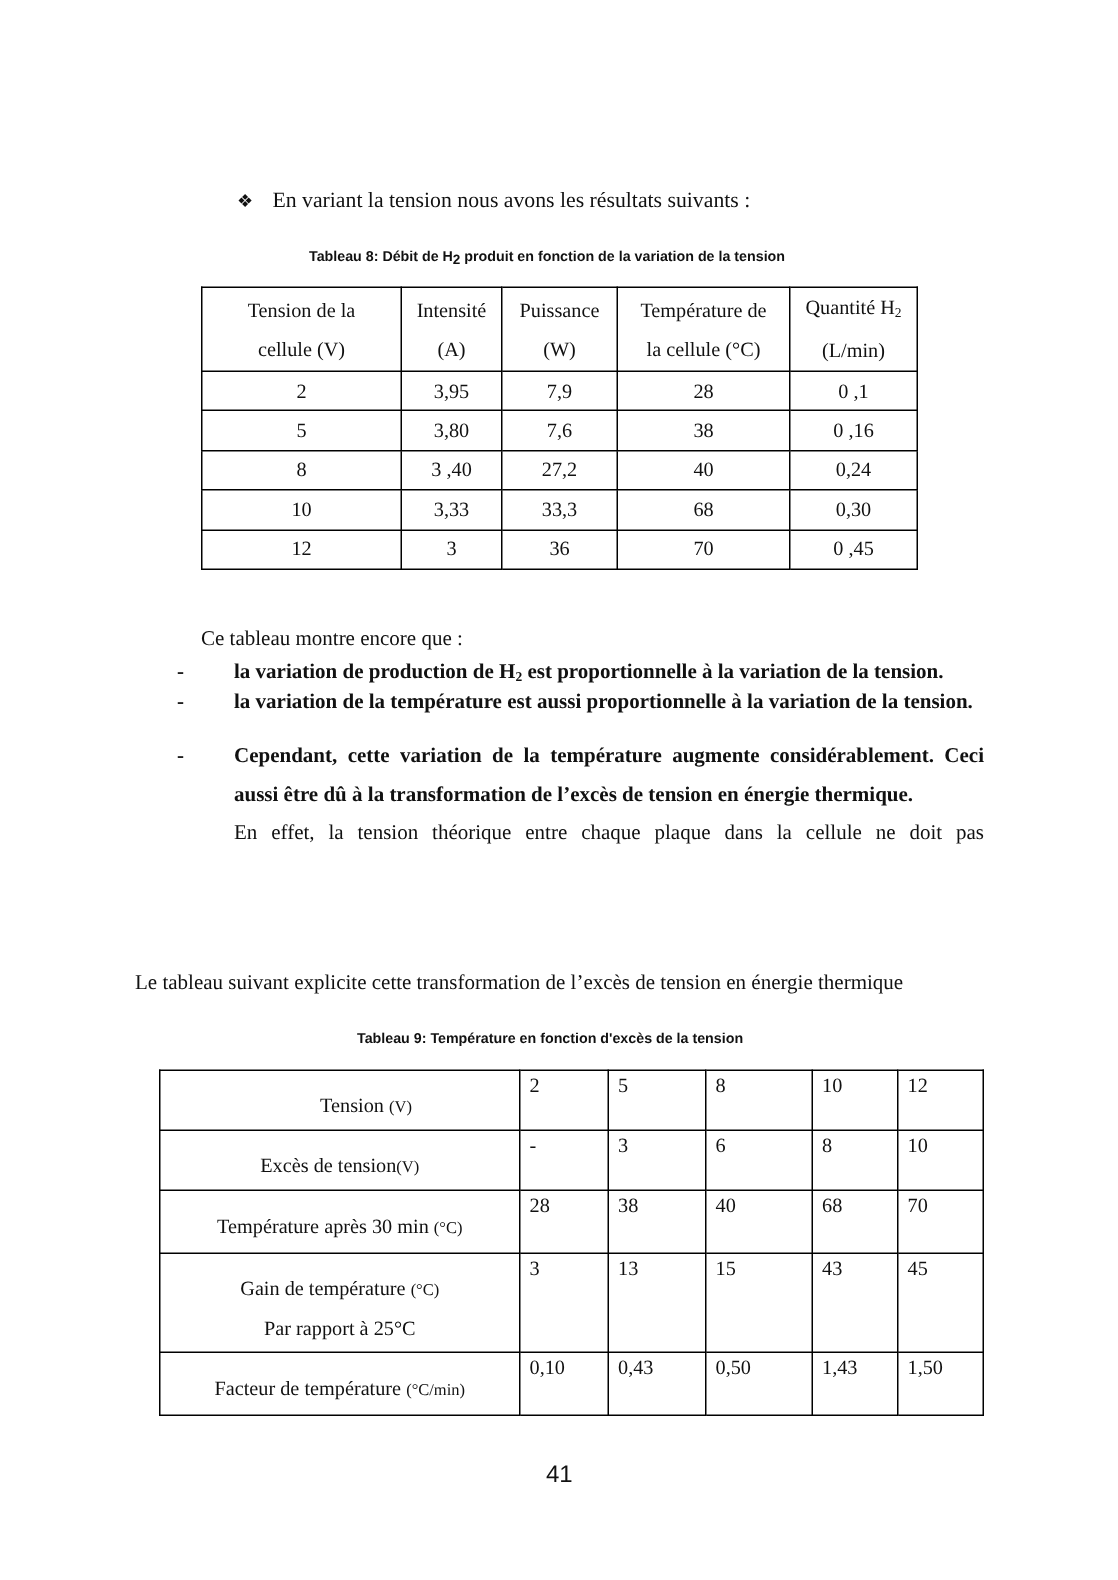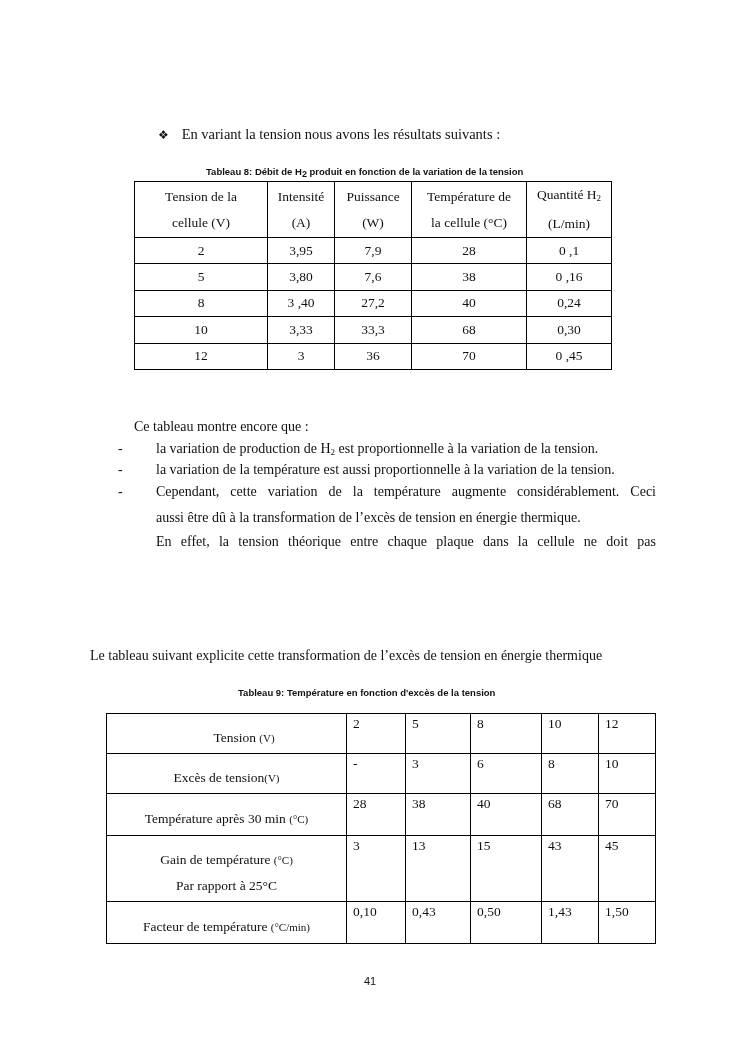--- a/index.html
+++ b/index.html
@@ -6,40 +6,40 @@
   body { width: 745px; height: 1053px; position: relative; overflow: hidden;
          font-family: "Liberation Serif", serif; color: #111; }
   .abs { position: absolute; }
   .intro { left: 158px; top: 126px; font-size: 14.5px; }
   .intro .bullet { display: inline-block; width: 20px; font-size: 12px; }
   .caption { font-family: "Liberation Sans", sans-serif; font-weight: bold; font-size: 9.5px; }
   .cap8 { left: 206px; top: 166px; }
   .cap9 { left: 238px; top: 687px; }
   table { border-collapse: collapse; font-size: 13.5px; }
   td, th { border: 1.2px solid #000; font-weight: normal; padding: 0; }
-  #t8 { left: 134px; top: 181px; }
+  #t8 { left: 134px; top: 191px; }
   #t8 th { height: 52px; line-height: 26px; text-align: center; vertical-align: middle; }
   #t8 td { height: 25.4px; text-align: center; vertical-align: middle; }
   #t9 { left: 106px; top: 713px; }
   #t9 td { vertical-align: top; padding: 2px 0 0 6px; }
   #t9 td.lbl { text-align: center; vertical-align: middle; padding: 8px 4px 0 4px; line-height: 26px; }
   .unit { font-size: 11px; }
   sub { font-size: 9px; vertical-align: -2px; }
   .para { font-size: 14px; line-height: 25px; }
   .p1 { left: 134px; top: 414px; }
   ul.dash { list-style: none; margin: 0; padding: 0; left: 118px; width: 538px; font-size: 14px; }
   ul.dash li { position: relative; padding-left: 38px; text-align: justify; }
   ul.dash li::before { content: "-"; position: absolute; left: 0; }
   .l1 { top: 440px; line-height: 18px; }
-  .tight li { line-height: 18px; }
-  .justify { text-align: justify; text-align-last: justify; }
+  .tight li { line-height: 18px; font-weight: bold; }
+  .justify { text-align: justify; text-align-last: justify; margin-top: 14px; }
   .p3 { left: 156px; width: 500px; top: 481px; line-height: 26px; font-size: 14px; }
   .p3 .line { display: block; }
   .p4 { left: 90px; top: 648px; font-size: 14px; }
-  .pnum { left: 364px; top: 975px; font-family: "Liberation Sans", sans-serif; font-size: 11px; }
+  .pnum { left: 364px; top: 975px; font-family: "Liberation Sans", sans-serif; font-size: 16px; }
 </style>
 </head>
 <body>
 
 <div class="abs intro">
   <span class="bullet">❖</span>
   <span>En variant la tension nous avons les résultats suivants :</span>
 </div>
 
 <div class="abs caption cap8">

